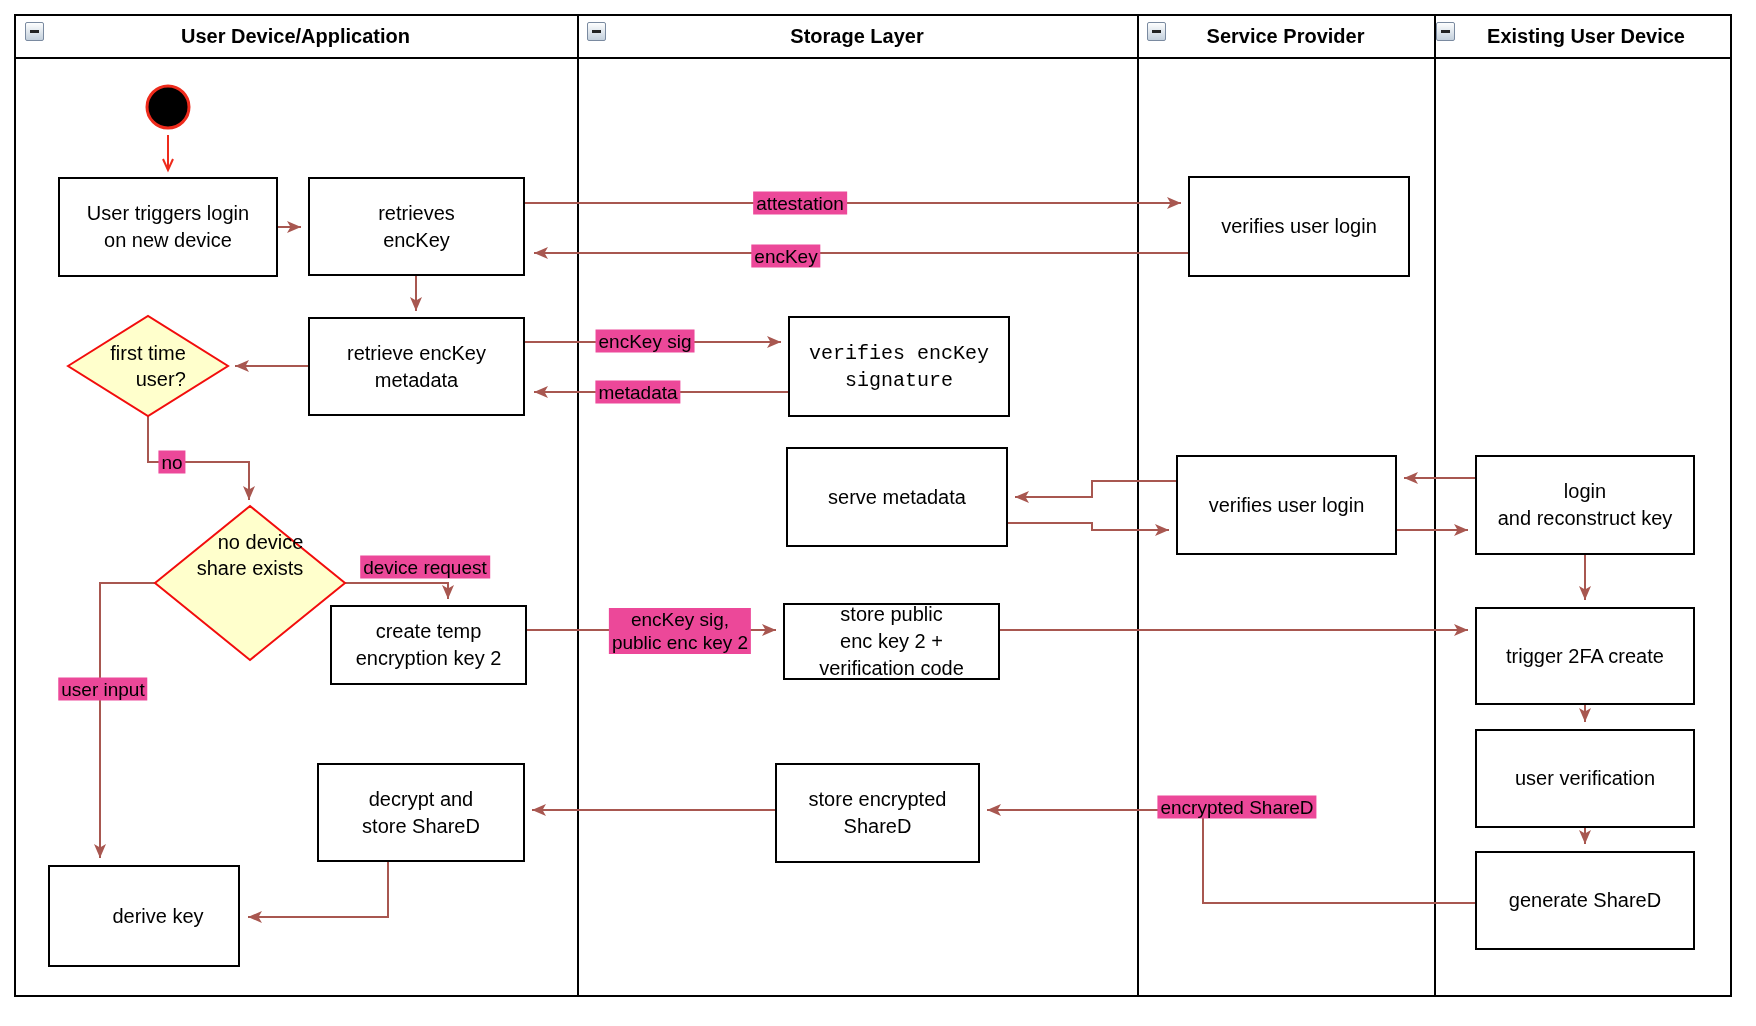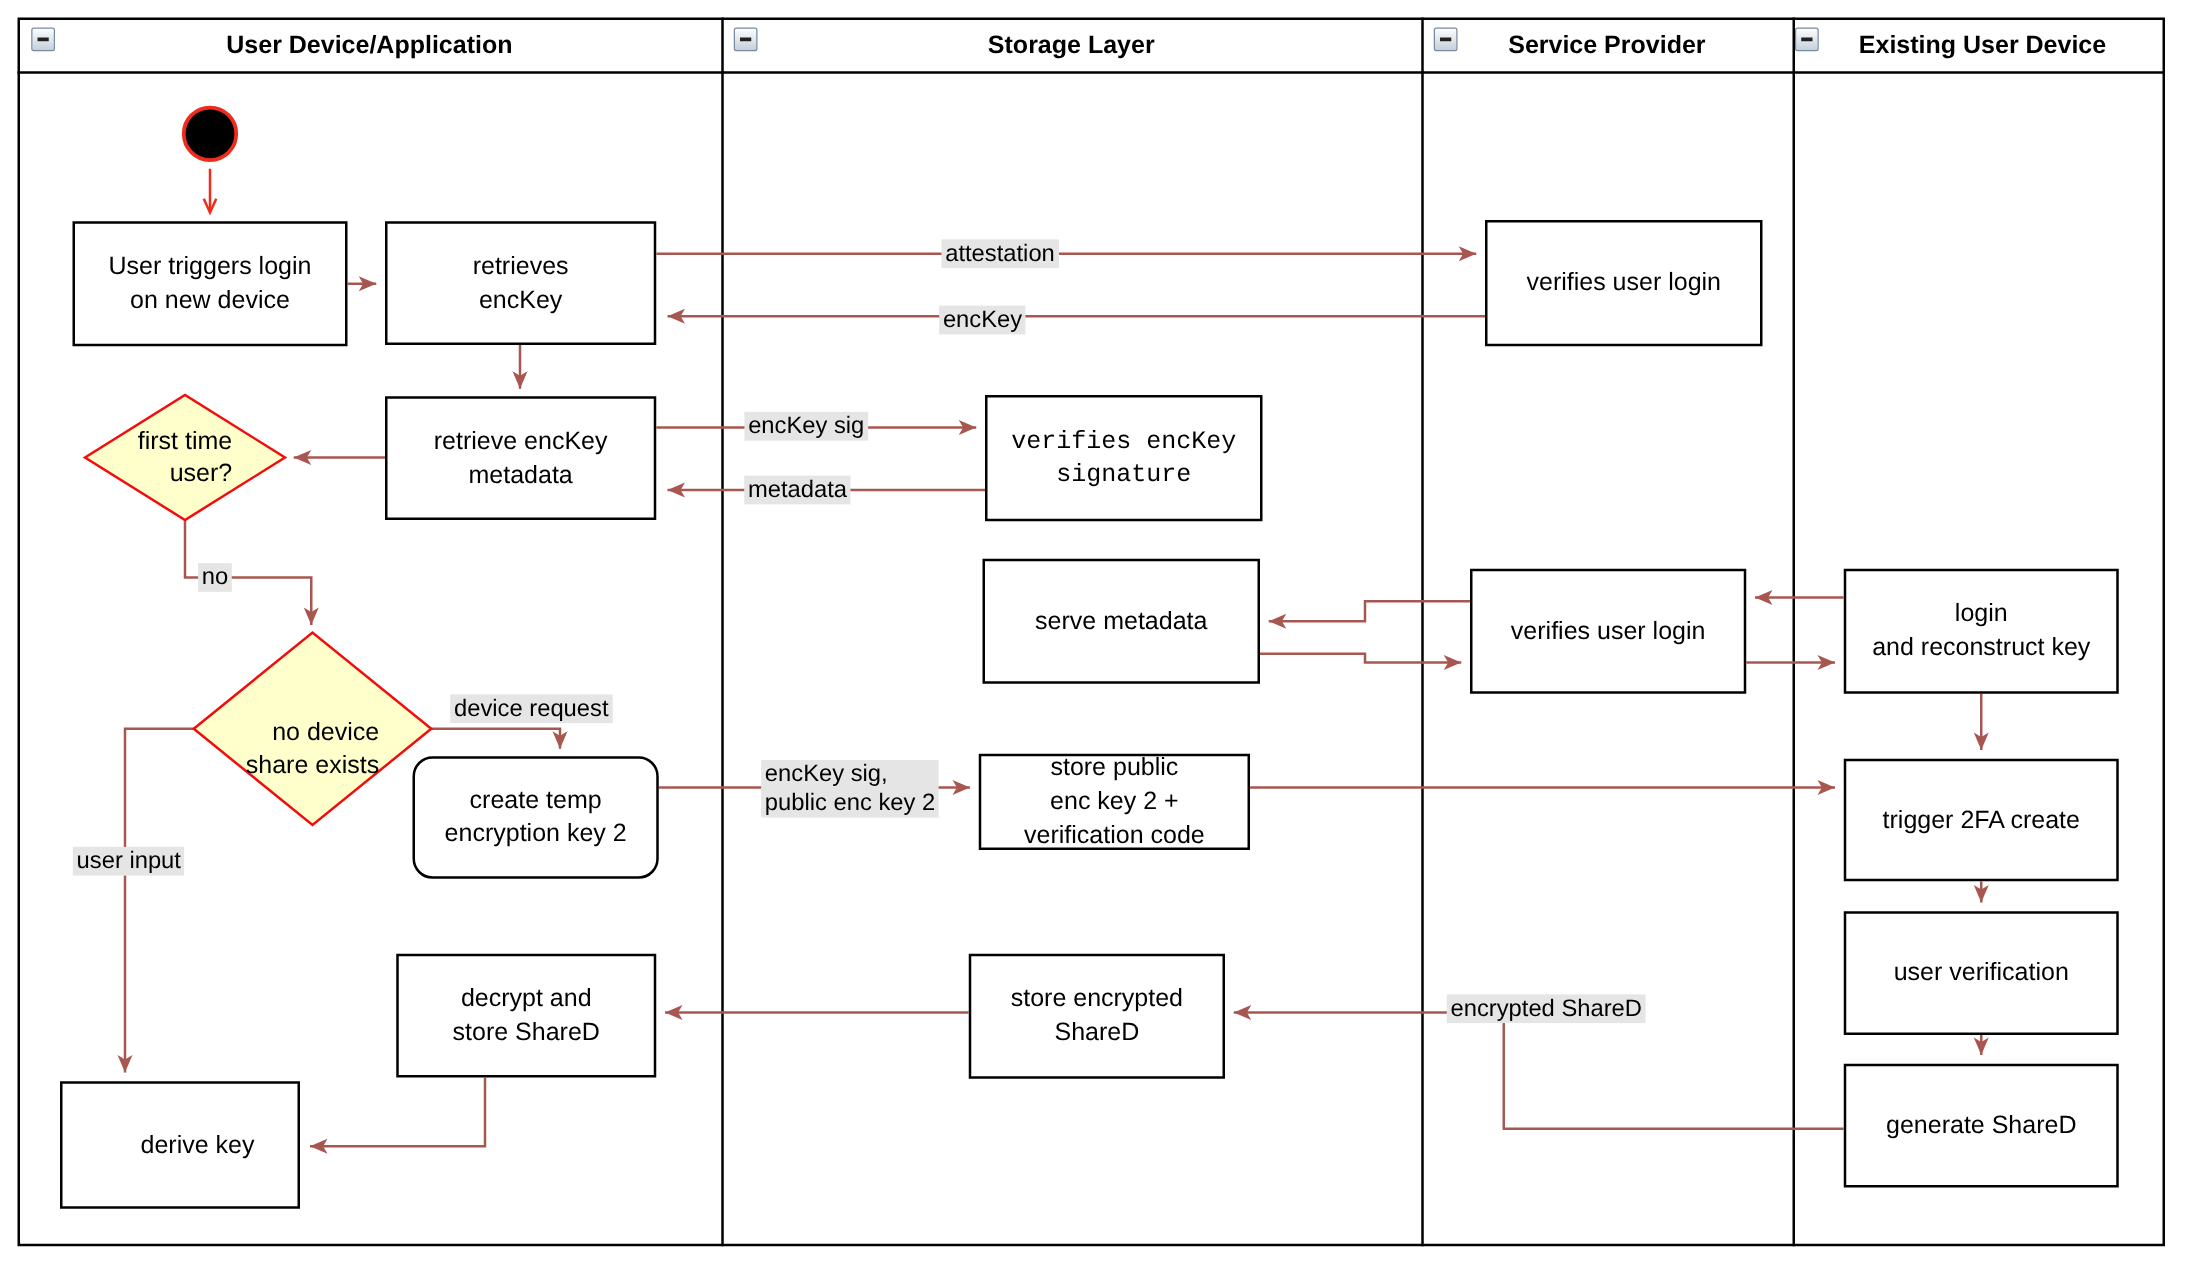--- a/index.html
+++ b/index.html
@@ -14,22 +14,22 @@
   .collapse{position:absolute;width:17px;height:17px;border:1px solid #7a8aa0;border-radius:2px;
          background:linear-gradient(#fdfefe,#c4d0dc);z-index:3;display:flex;align-items:center;
          justify-content:center;cursor:pointer;}
   .collapse .bar{width:9px;height:3px;background:#222;}
   svg.edges{position:absolute;left:0;top:0;z-index:1;}
   .node{position:absolute;background:#fff;border:2px solid #000;box-sizing:border-box;
          display:flex;align-items:center;justify-content:center;text-align:center;
          font-size:20px;line-height:27px;white-space:pre-line;z-index:2;}
   .dtext{position:absolute;display:flex;align-items:center;justify-content:center;
          text-align:right;font-size:20px;line-height:26px;white-space:pre-line;z-index:2;}
-  .elabel{position:absolute;transform:translate(-50%,-50%);background:#e5e5e5;padding:0 3px;
-         font-size:19px;line-height:23px;white-space:pre-line;z-index:3;}
+  .elabel{position:absolute;transform:translate(-50%,-50%);background:#ec4899;padding:0 3px;
+         font-size:19px;line-height:23px;text-align:center;white-space:pre-line;z-index:3;}
 </style>
 </head>
 <body>
 
 <div id="stage">
 
   <div class="frame"></div>
   <div class="hline"></div>
   <div class="vline" style="left:577px;"></div>
   <div class="vline" style="left:1137px;"></div>
@@ -90,30 +90,30 @@
       <path d="M1475,903 L1203,903 L1203,810 L987,810" marker-end="url(#ah)"></path>
       <path d="M775,810 L532,810" marker-end="url(#ah)"></path>
     </g>
 
     <polygon points="68,366 148,316 228,366 148,416" fill="#ffffcc" stroke="#f20d0d" stroke-width="2"></polygon>
     <polygon points="155,583 250,506 345,583 250,660" fill="#ffffcc" stroke="#f20d0d" stroke-width="2"></polygon>
   </svg>
 
   <div class="dtext" style="left:78px;top:331px;width:140px;height:70px;">first time
 user?</div>
-  <div class="dtext" style="left:163px;top:564px;width:174px;height:70px;">no device
+  <div class="dtext" style="left:163px;top:520px;width:174px;height:70px;">no device
 share exists</div>
 
   <div class="node" style="left:58px;top:177px;width:220px;height:100px;">User triggers login
 on new device</div>
   <div class="node" style="left:308px;top:177px;width:217px;height:99px;">retrieves
 encKey</div>
   <div class="node" style="left:308px;top:317px;width:217px;height:99px;">retrieve encKey
 metadata</div>
-  <div class="node" style="left:330px;top:605px;width:197px;height:98px;border-radius:16px;">create temp
+  <div class="node" style="left:330px;top:605px;width:197px;height:80px;">create temp
 encryption key 2</div>
   <div class="node" style="left:48px;top:865px;width:192px;height:102px;padding-left:28px;">derive key</div>
   <div class="node" style="left:317px;top:763px;width:208px;height:99px;">decrypt and
 store ShareD</div>
   <div class="node" style="left:788px;top:316px;width:222px;height:101px;font-family:Liberation Mono, monospace;">verifies encKey
 signature</div>
   <div class="node" style="left:786px;top:447px;width:222px;height:100px;">serve metadata</div>
   <div class="node" style="left:1188px;top:176px;width:222px;height:101px;">verifies user login</div>
   <div class="node" style="left:1176px;top:455px;width:221px;height:100px;">verifies user login</div>
   <div class="node" style="left:1475px;top:455px;width:220px;height:100px;">login

